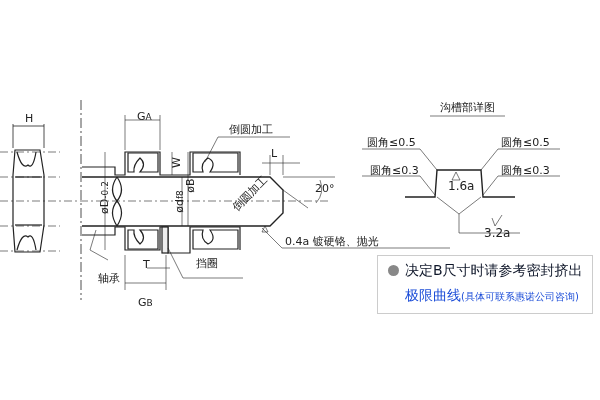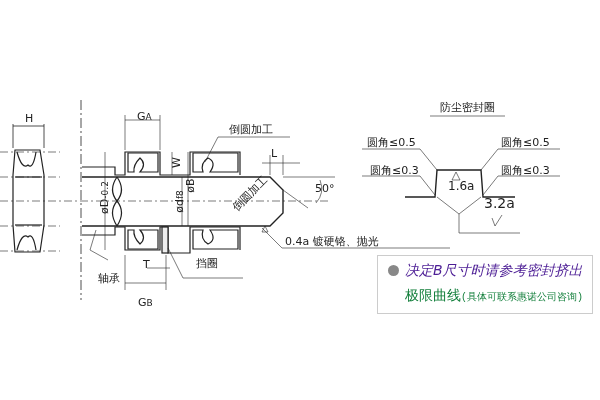--- a/index.html
+++ b/index.html
@@ -2,22 +2,22 @@
 <html><head>
 <meta charset="utf-8">
 <style>
   html,body{margin:0;padding:0;background:#fff;}
   body{width:600px;height:400px;position:relative;overflow:hidden;font-family:"DejaVu Sans",sans-serif;color:#222;}
   svg{position:absolute;left:0;top:0;}
   .lbl{position:absolute;font-size:11px;color:#222;white-space:nowrap;line-height:1;}
   .small{font-size:9px;}
   .note-box{position:absolute;left:377px;top:255px;width:214px;height:57px;border:1px solid #ccc;background:#fff;}
   .note-dot{position:absolute;left:10px;top:9px;width:11px;height:11px;border-radius:50%;background:#888;}
-  .note-l1{position:absolute;left:27px;top:6px;font-size:14px;color:#4c1d95;white-space:nowrap;font-style:italic;}
-  .note-l2{position:absolute;left:27px;top:31px;font-size:14px;color:#15803d;white-space:nowrap;font-family:Liberation Mono, monospace;}
+  .note-l1{position:absolute;left:27px;top:6px;font-size:14px;color:#0f172a;white-space:nowrap;}
+  .note-l2{position:absolute;left:27px;top:31px;font-size:14px;color:#1d4ed8;white-space:nowrap;}
   .note-l2 .paren{font-size:10px;}
 </style>
 </head>
 <body>
 
 <svg width="600" height="400" viewBox="0 0 600 400">
   <g stroke="#222" fill="none" stroke-width="1.2">
 
     <g>
       <path d="M15 150 L40 150 L44 175 L44 225 L40 252 L15 252 L13 225 L13 175 Z"></path>
@@ -92,36 +92,36 @@
     <polyline points="492,218 495,226 502,215" stroke-width="0.6"></polyline>
   </g>
 </svg>
 
 <span class="lbl" style="left:25px;top:113px">H</span>
 <span class="lbl" style="left:137px;top:111px"><span>G</span><span class="small">A</span></span>
 <span class="lbl" style="left:138px;top:297px"><span>G</span><span class="small">B</span></span>
 <span class="lbl" style="left:143px;top:259px">T</span>
 <span class="lbl" style="left:171px;top:157px;transform:rotate(-90deg)">W</span>
 <span class="lbl" style="left:271px;top:148px">L</span>
-<span class="lbl" style="left:315px;top:183px">50°</span>
+<span class="lbl" style="left:315px;top:183px">20°</span>
 <span class="lbl" style="left:88px;top:192px;transform:rotate(-90deg)"><span>øD</span><span class="small">-0.2</span></span>
 <span class="lbl" style="left:168px;top:196px;transform:rotate(-90deg)"><span>ød</span><span class="small">f8</span></span>
 <span class="lbl" style="left:183px;top:180px;transform:rotate(-90deg)">øB</span>
 
 <span class="lbl" style="left:229px;top:124px">倒圆加工</span>
 <span class="lbl" style="left:228px;top:188px;transform:rotate(-45deg)">倒圆加工</span>
 <span class="lbl" style="left:285px;top:236px">0.4a 镀硬铬、抛光</span>
 <span class="lbl" style="left:98px;top:273px">轴承</span>
 <span class="lbl" style="left:196px;top:258px">挡圈</span>
 
-<span class="lbl" style="left:440px;top:102px">防尘密封圈</span>
+<span class="lbl" style="left:440px;top:102px">沟槽部详图</span>
 <span class="lbl" style="left:367px;top:137px">圆角≤0.5</span>
 <span class="lbl" style="left:370px;top:165px">圆角≤0.3</span>
 <span class="lbl" style="left:501px;top:137px">圆角≤0.5</span>
 <span class="lbl" style="left:501px;top:165px">圆角≤0.3</span>
 <span class="lbl" style="left:448px;top:180px;font-size:12px">1.6a</span>
-<span class="lbl" style="left:484px;top:196px;font-size:14px">3.2a</span>
+<span class="lbl" style="left:484px;top:227px;font-size:12px">3.2a</span>
 
 <div class="note-box">
   <span class="note-dot"></span>
   <span class="note-l1">决定B尺寸时请参考密封挤出</span>
   <span class="note-l2"><span>极限曲线</span><span class="paren">(具体可联系惠诺公司咨询)</span></span>
 </div>
 
 </body></html>

